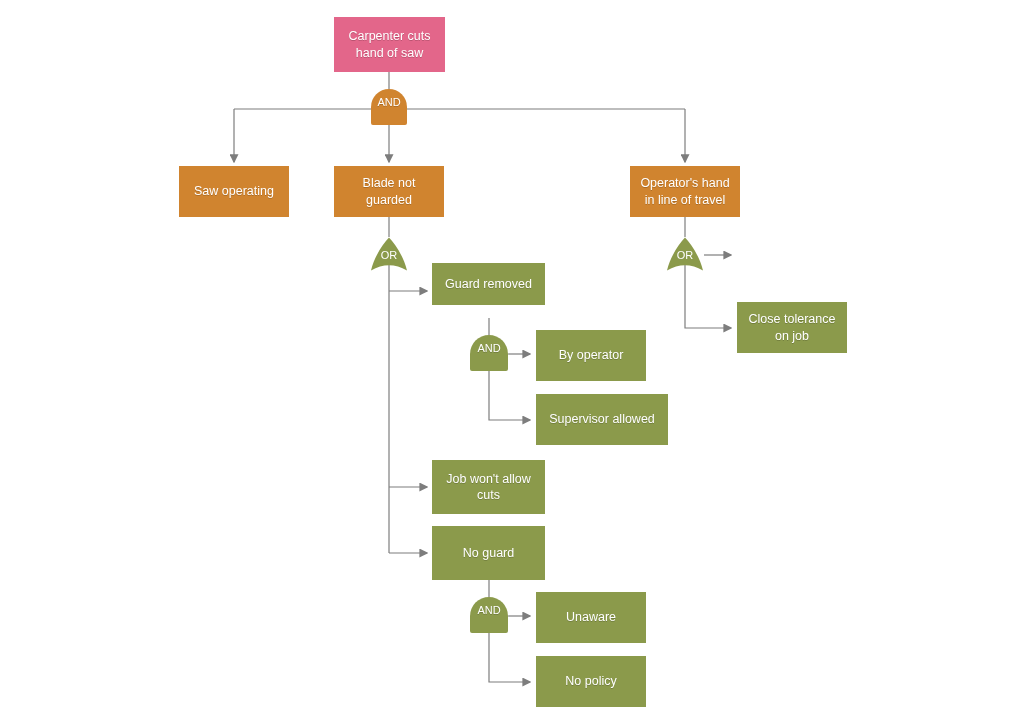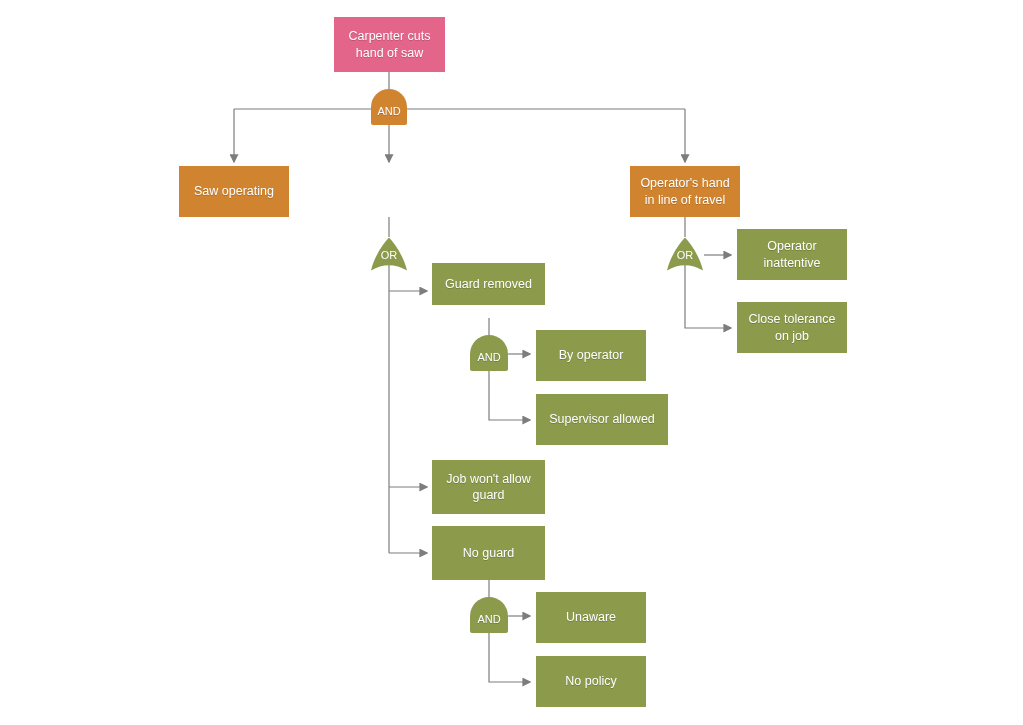--- a/index.html
+++ b/index.html
@@ -19,21 +19,21 @@
   .edge{stroke:var(--connector);stroke-width:1.2;fill:none;}
   .node{
     position:absolute;display:flex;align-items:center;justify-content:center;
     text-align:center;color:var(--text);font-size:12.5px;line-height:1.3;
     padding:3px 7px;box-sizing:border-box;text-shadow:0 1px 0 rgba(0,0,0,0.18);
   }
   .node-top{background:var(--top-event);}
   .node-orange{background:var(--orange);}
   .node-green{background:var(--green);}
   .gate-and{
-    position:absolute;display:flex;align-items:center;justify-content:center;
+    position:absolute;display:flex;align-items:flex-start;justify-content:center;
     color:var(--text);font-size:11px;box-sizing:border-box;padding-top:7px;
     border-radius:19px 19px 2px 2px;text-shadow:0 1px 0 rgba(0,0,0,0.18);
   }
   .gate-and.orange{background:var(--orange);}
   .gate-and.green{background:var(--green);}
   .gate-or{position:absolute;}
   .gate-or svg{display:block;width:100%;height:100%;}
   .gate-or path{fill:var(--green);}
   .gate-or text{
     fill:var(--text);font-size:11px;font-family:"Liberation Sans",sans-serif;
@@ -72,20 +72,21 @@
     <path class="edge" d="M685,262 V328 H731" marker-end="url(#arrow)"></path>
   </svg>
 
   <div class="node node-top" style="left:334px;top:17px;width:111px;height:55px">Carpenter cuts hand of saw</div>
 
   <div class="gate-and orange" style="left:371px;top:89px;width:36px;height:36px">
     <span>AND</span>
   </div>
 
   <div class="node node-orange" style="left:179px;top:166px;width:110px;height:51px">Saw operating</div>
+  <div class="node node-orange" style="left:334px;top:166px;width:110px;height:51px">Blade not guarded</div>
   <div class="node node-orange" style="left:630px;top:166px;width:110px;height:51px">Operator's hand in line of travel</div>
 
   <div class="gate-or" style="left:370px;top:237px;width:38px;height:34px">
     <svg viewBox="0 0 38 34">
       <path d="M19,0.5 C25,7 33.5,19 37,33.5 C25,26.5 13,26.5 1,33.5 C4.5,19 13,7 19,0.5 Z"></path>
       <text x="19" y="22">OR</text>
     </svg>
   </div>
 
   <div class="gate-or" style="left:666px;top:237px;width:38px;height:34px">
@@ -97,26 +98,25 @@
 
   <div class="node node-green" style="left:432px;top:263px;width:113px;height:42px">Guard removed</div>
 
   <div class="gate-and green" style="left:470px;top:335px;width:38px;height:36px">
     <span>AND</span>
   </div>
 
   <div class="node node-green" style="left:536px;top:330px;width:110px;height:51px">By operator</div>
   <div class="node node-green" style="left:536px;top:394px;width:132px;height:51px">Supervisor allowed</div>
 
-  <div class="node node-green" style="left:432px;top:460px;width:113px;height:54px">Job won't allow guard</div>
+  <div class="node node-green" style="left:432px;top:460px;width:113px;height:54px">Job won't allow cuts</div>
   <div class="node node-green" style="left:432px;top:526px;width:113px;height:54px">No guard</div>
 
   <div class="gate-and green" style="left:470px;top:597px;width:38px;height:36px">
     <span>AND</span>
   </div>
 
   <div class="node node-green" style="left:536px;top:656px;width:110px;height:51px">No policy</div>
   <div class="node node-green" style="left:536px;top:592px;width:110px;height:51px">Unaware</div>
 
-  <div class="node node-green" style="left:737px;top:229px;width:110px;height:51px">Operator inattentive</div>
   <div class="node node-green" style="left:737px;top:302px;width:110px;height:51px">Close tolerance on job</div>
 
 </div>
 
 </body></html>

